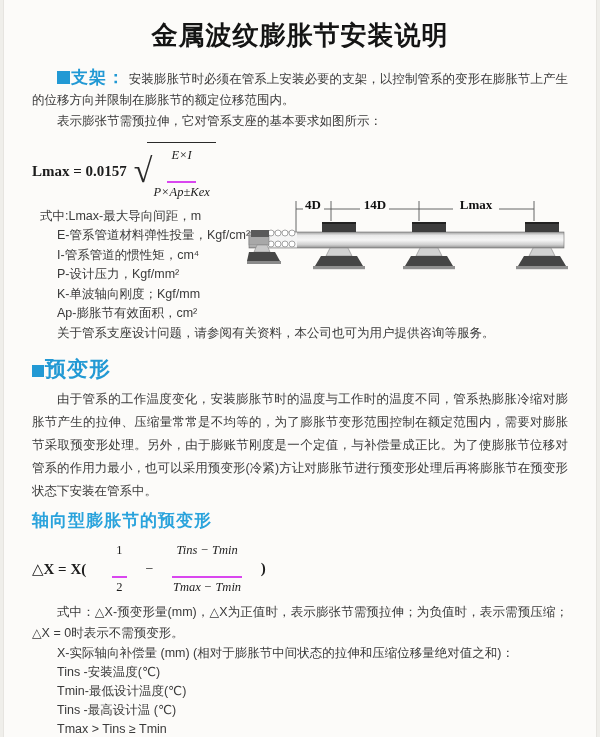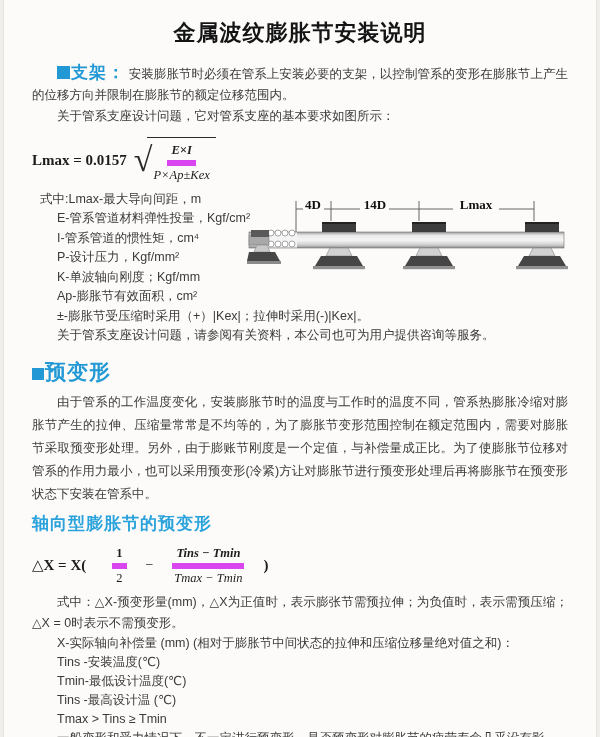--- a/index.html
+++ b/index.html
@@ -9,21 +9,21 @@
     width:594px; margin:0 3px;
     min-height:737px; box-sizing:border-box;
     background:#fcfbf9;
     border-left:1px solid #e6e4e0; border-right:1px solid #e6e4e0;
     padding:10px 0 8px;
     font-family:"Liberation Sans","DejaVu Sans",sans-serif;
     color:#3a3a3a;
   }
   .content { padding:0 28px; }
   h1.title {
-    font-size:22px; font-weight:bold; color:#141414;
+    font-size:26px; font-weight:bold; color:#141414;
     text-align:center; margin:8px 0 14px; letter-spacing:1px;
   }
   .para { font-size:12.5px; line-height:21px; margin:0; text-align:justify; color:#3a3a3a; }
   .indent { text-indent:2em; }
   .sec-head { color:#2299d4; font-weight:bold; font-size:17px; letter-spacing:1px; }
   .sq {
     display:inline-block; width:13px; height:13px;
     background:#2299d4; margin-right:1px; vertical-align:-1px;
   }
   .sq2 { width:12px; height:12px; vertical-align:-1px; }
@@ -43,21 +43,21 @@
     display:flex; align-items:center;
     font-family:"Liberation Serif","DejaVu Serif",serif; color:#1c1c1c;
   }
   .f1 { margin:10px 0 6px; }
   .f2 { margin:10px 0 6px; gap:19px; }
   .f-lhs { font-weight:bold; font-size:15px; margin-right:7px; }
   .f-mid { font-size:14px; }
   .sqrt-sign { font-size:34px; line-height:0.85; font-weight:400; color:#2a2a2a; margin-right:-5px; }
   .radicand { border-top:1.5px solid #2a2a2a; padding:2px 6px 0; }
   .frac { display:inline-flex; flex-direction:column; align-items:center; line-height:1.3; font-size:12.5px; }
-  .frac .top { border-bottom:6px solid #d946ef; padding:0 4px 2px;font-weight:bold; }
+  .frac .top { border-bottom:2px solid #d946ef; padding:0 4px 18px; }
   .frac .bot { padding-top:1px; }
   .it { font-style:italic; }
 
   
   .defs { margin-top:5px; }
   .def-line { font-size:12.5px; line-height:19.5px; padding-left:25px; color:#3a3a3a; }
   .def-line.lead { padding-left:8px; }
   .axial-lines .def-line { line-height:19px; }
 
   
@@ -69,41 +69,40 @@
 <div class="page">
   <div class="content">
 
     <h1 class="title">金属波纹膨胀节安装说明</h1>
 
     <p class="para indent">
       <span class="sec-head"><span class="sq"></span><span>支架：</span></span>
       <span>安装膨胀节时必须在管系上安装必要的支架，以控制管系的变形在膨胀节上产生的位移方向并限制在膨胀节的额定位移范围内。</span>
     </p>
 
-    <p class="para indent">关于管系支座设计问题，它对管系支座的基本要求如图所示：</p>
+    <p class="para indent">表示膨张节需预拉伸，它对管系支座的基本要求如图所示：</p>
 
     <div class="formula f1">
       <span class="f-lhs">Lmax = 0.0157</span>
       <span class="sqrt-sign">√</span>
       <span class="radicand">
         <span class="frac it">
           <span class="top">E×I</span>
           <span class="bot">P×Ap±Kex</span>
         </span>
       </span>
     </div>
 
     <div class="defs">
       <div class="def-line lead">式中:Lmax-最大导向间距，m</div>
       <div class="def-line">E-管系管道材料弹性投量，Kgf/cm²</div>
       <div class="def-line">I-管系管道的惯性矩，cm⁴</div>
       <div class="def-line">P-设计压力，Kgf/mm²</div>
       <div class="def-line">K-单波轴向刚度；Kgf/mm</div>
       <div class="def-line">Ap-膨胀节有效面积，cm²</div>
-      <div class="def-line">±-膨胀节受压缩时采用（+）|Kex|；拉伸时采用(-)|Kex|。</div>
       <div class="def-line">关于管系支座设计问题，请参阅有关资料，本公司也可为用户提供咨询等服务。</div>
     </div>
 
     <h2 class="sec2"><span class="sq sq2"></span><span>预变形</span></h2>
 
     <p class="para indent body2">由于管系的工作温度变化，安装膨胀节时的温度与工作时的温度不同，管系热膨胀冷缩对膨胀节产生的拉伸、压缩量常常是不均等的，为了膨胀节变形范围控制在额定范围内，需要对膨胀节采取预变形处理。另外，由于膨账节刚度是一个定值，与补偿量成正比。为了使膨胀节位移对管系的作用力最小，也可以采用预变形(冷紧)方让对膨胀节进行预变形处理后再将膨胀节在预变形状态下安装在管系中。</p>
 
     <h3 class="sub sub-axial">轴向型膨胀节的预变形</h3>
 
     <div class="formula f2">

